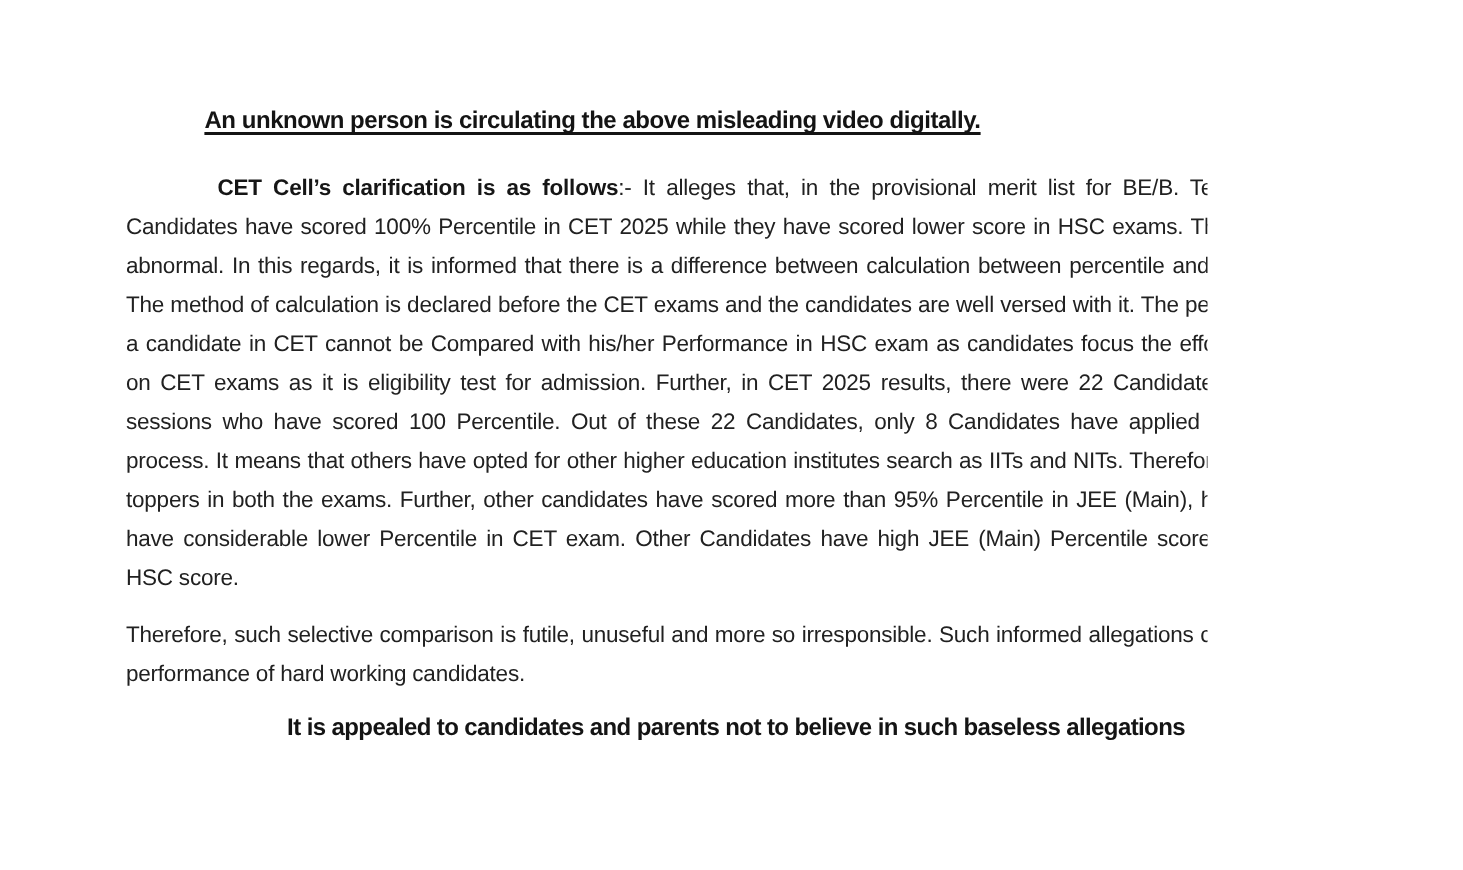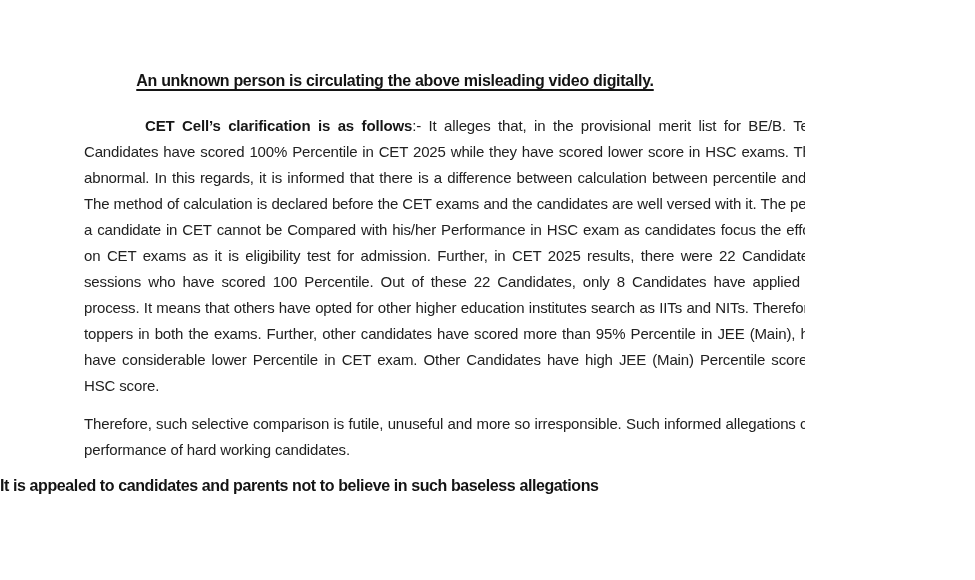--- a/index.html
+++ b/index.html
@@ -55,21 +55,21 @@
   .para-conclusion {
     margin-top: 12px;
   }
   .lead-bold {
     font-weight: bold;
     color: #161616;
   }
   .appeal-wrap {
     margin: 11px 0 0 0;
     padding: 0 15px 0 0;
-    text-align: left;
+    text-align: right;
   }
   .appeal-text {
     font-size: 16px;
     font-weight: bold;
     letter-spacing: -0.4px;
     line-height: 24px;
     color: #141414;
   }
 </style>
 </head>

